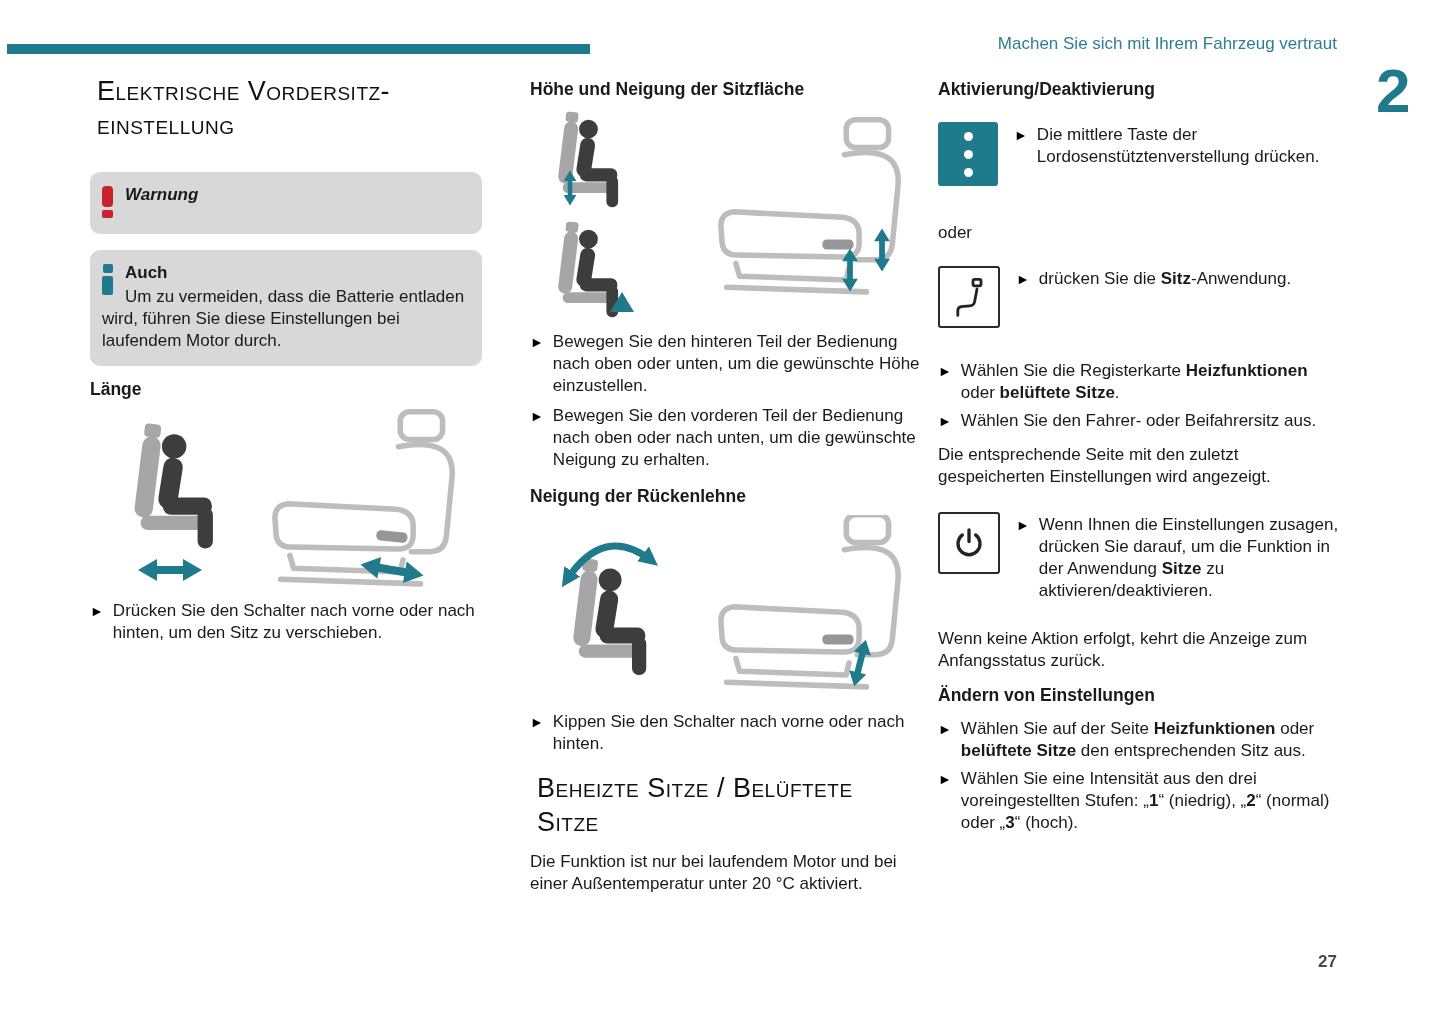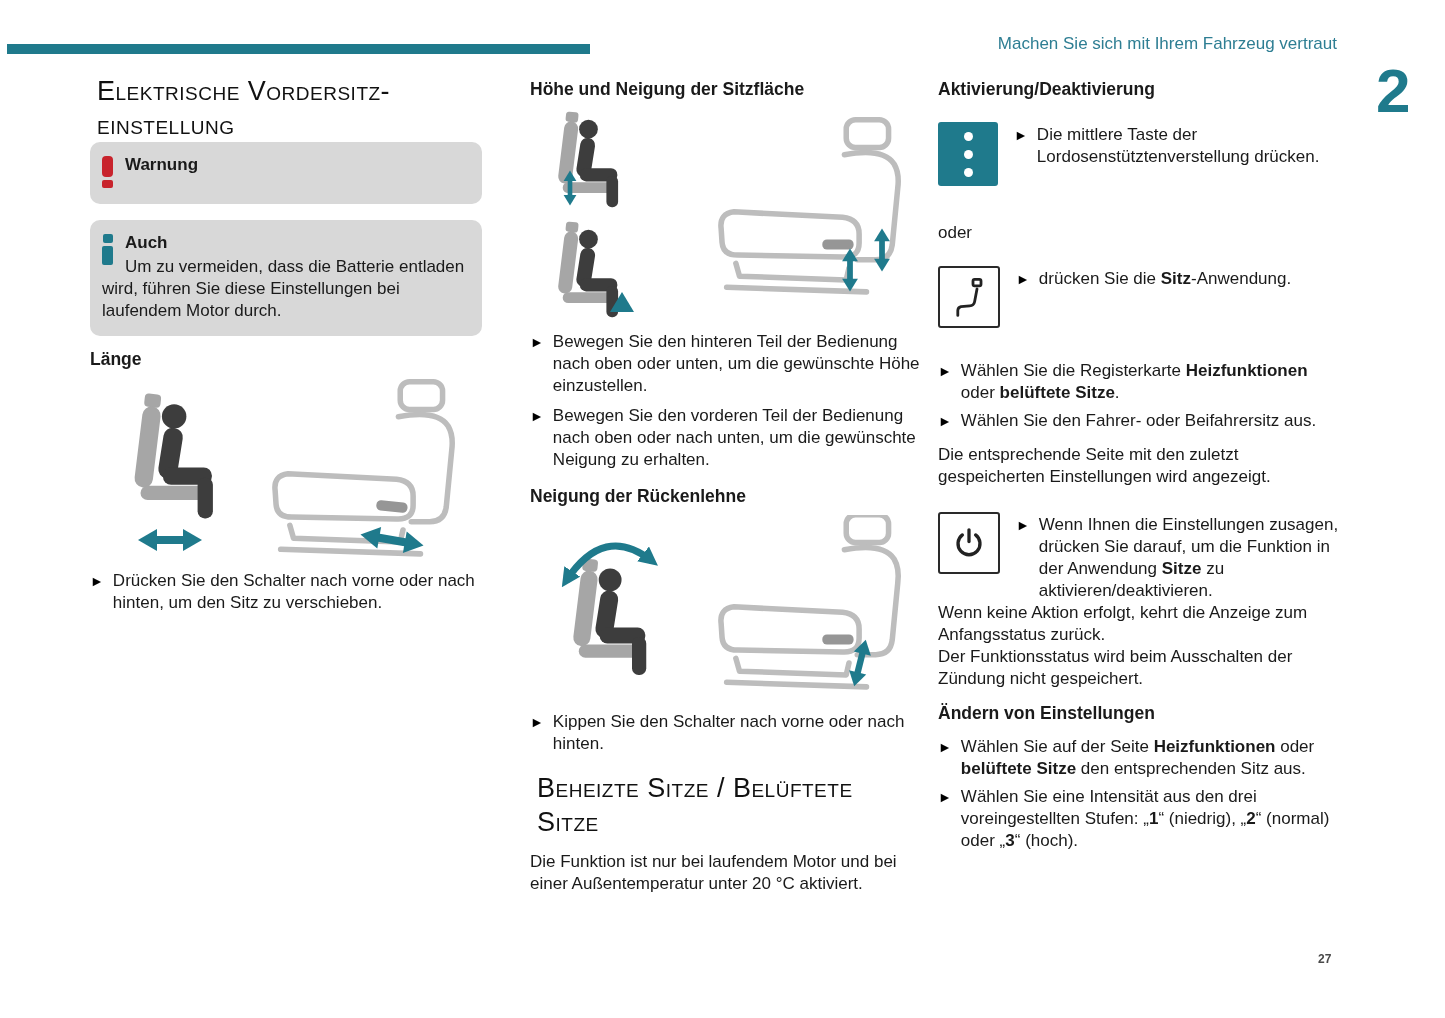--- a/index.html
+++ b/index.html
@@ -4,35 +4,35 @@
 <style>
   * { margin:0; padding:0; box-sizing:border-box; }
   html,body { width:1445px; height:1018px; }
   body {
     position:relative; background:#ffffff; overflow:hidden;
     font-family:"Liberation Sans", sans-serif; color:#1a1a1a;
   }
   .top-bar { position:absolute; left:7px; top:44px; width:583px; height:10px; background:#1f7a8c; }
   .tagline { position:absolute; top:34px; right:108px; font-size:17px; color:#2e7e93; }
   .chapter { position:absolute; top:60px; left:1376px; font-size:62px; line-height:1; font-weight:bold; color:#1f7a8c; }
-  .pagenum { position:absolute; left:1318px; top:952px; font-size:12px; font-weight:bold; color:#4a4a4a; }
+  .pagenum { position:absolute; left:1318px; top:952px; font-size:17px; font-weight:bold; color:#4a4a4a; }
 
   .col { position:absolute; top:74px; }
   .col1 { left:90px;  width:392px; }
   .col2 { left:530px; width:392px; }
   .col3 { left:938px; width:403px; }
 
   .bigtitle { font-size:27px; line-height:34px; font-variant:small-caps; letter-spacing:.5px; color:#111;margin-left:7px; }
   .h2 { font-size:17.5px; font-weight:bold; line-height:22px; }
   p  { font-size:17px; line-height:22px; }
 
   .infobox { background:#d8d8d8; border-radius:10px; padding:12px 14px 14px 12px; overflow:hidden; }
-  .mt30{} .mt16{margin-top:16px;} .mt14{margin-top:14px;} .mt12{margin-top:12px;}
+  .mt30{margin-top:30px;font-style:italic;} .mt16{margin-top:16px;} .mt14{margin-top:14px;} .mt12{margin-top:12px;}
   .mt22{margin-top:22px;} .mt24{margin-top:24px;} .mt32{margin-top:32px;} .mt36{margin-top:36px;}
-  .mt8{margin-top:8px;} .mt6{margin-top:6px;} .mt4{margin-top:4px;} .mt10{margin-top:10px;} .mt26{}
+  .mt8{margin-top:8px;} .mt6{margin-top:6px;} .mt4{margin-top:4px;} .mt10{margin-top:10px;} .mt26{margin-top:26px;}
 
   .float-icon { float:left; margin:2px 12px 2px 0; display:flex; flex-direction:column; align-items:center; gap:3px; }
   .warn .bar  { width:11px; height:21px; border-radius:4px; background:#c8232c; }
   .warn .dotp { width:11px; height:8px;  border-radius:2px; background:#c8232c; }
   .tip  .dotp { width:10px; height:9px;  border-radius:2px; background:#1f7a8c; }
   .tip  .bar  { width:11px; height:19px; border-radius:2px; background:#1f7a8c; }
   .ibox-title { font-size:17px; font-weight:bold; line-height:22px; margin-bottom:2px; }
   .ibox-body  { font-size:17px; line-height:22px; }
 
   .bullet { display:flex; gap:9px; }
@@ -227,21 +227,20 @@
         <path d="M21 19 a15 15 0 1 0 18 0" fill="none" stroke="#222" stroke-width="4.5" stroke-linecap="round"></path>
       </svg>
     </div>
     <div class="bullet">
       <span class="bm">►</span>
       <span class="bt"><span>Wenn Ihnen die Einstellungen zusagen, drücken Sie darauf, um die Funktion in der Anwendung </span><b>Sitze</b><span> zu aktivieren/deaktivieren.</span></span>
     </div>
   </div>
 
   <p class="mt26">Wenn keine Aktion erfolgt, kehrt die Anzeige zum Anfangsstatus zurück.</p>
-  <p>Der Funktionsstatus wird beim Ausschalten der Zündung nicht gespeichert.</p>
 
   <div class="h2 mt12">Ändern von Einstellungen</div>
 
   <div class="bullet mt12">
     <span class="bm">►</span>
     <span class="bt"><span>Wählen Sie auf der Seite </span><b>Heizfunktionen</b><span> oder </span><b>belüftete Sitze</b><span> den entsprechenden Sitz aus.</span></span>
   </div>
 
   <div class="bullet mt6">
     <span class="bm">►</span>

